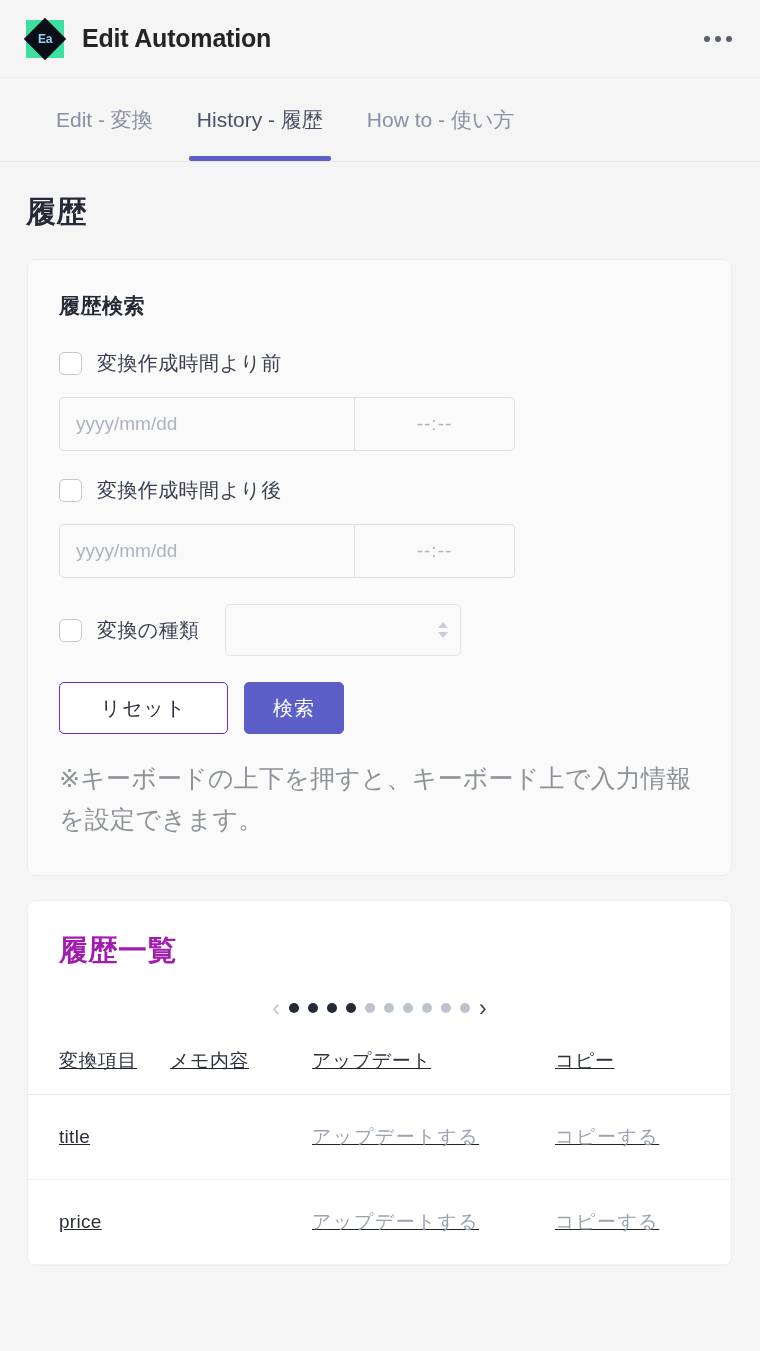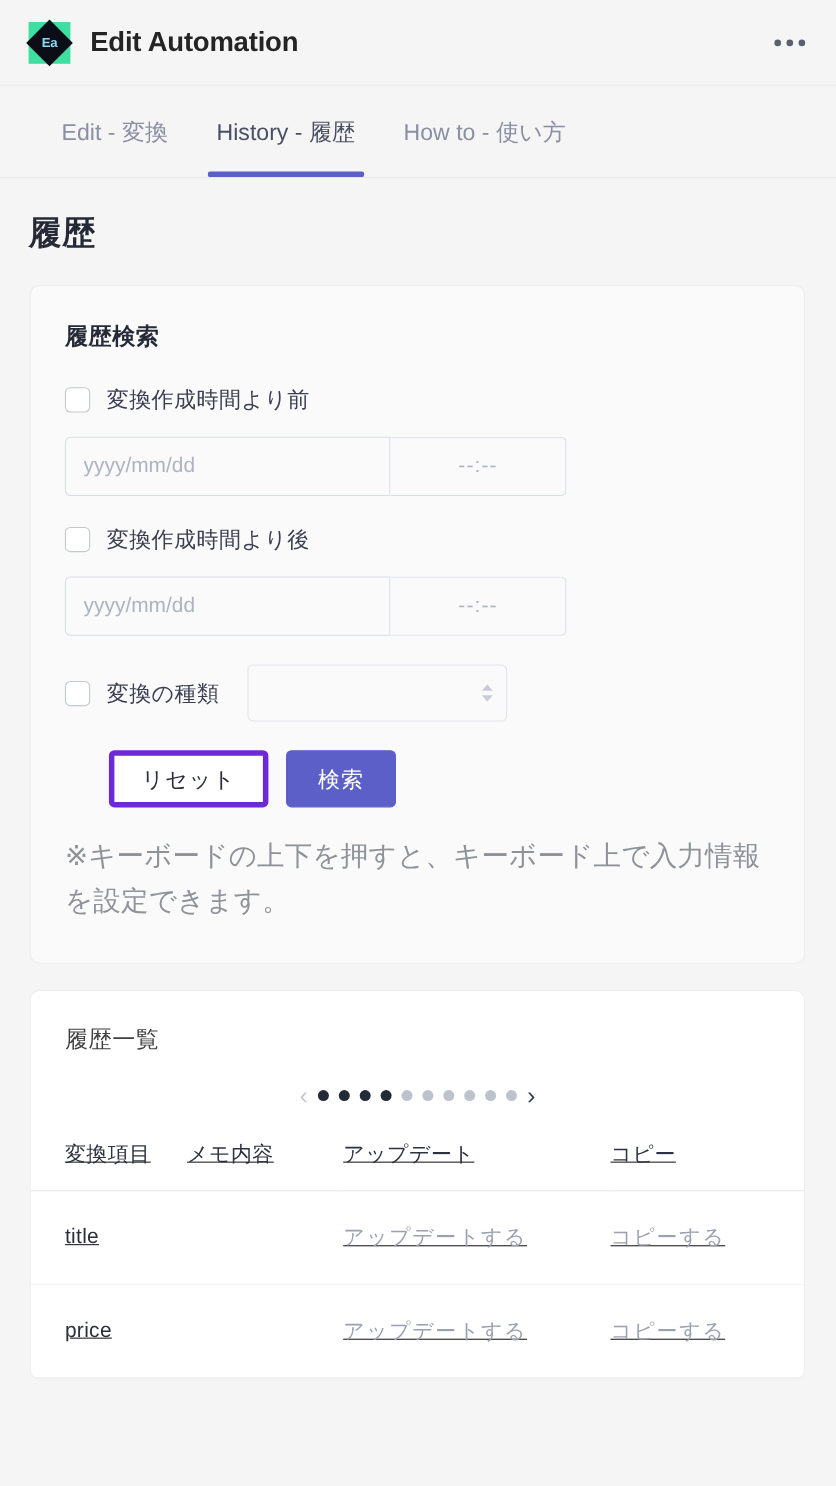--- a/index.html
+++ b/index.html
@@ -231,25 +231,24 @@
   .btn-row { display: flex; gap: 16px; margin-bottom: 24px; }
   .btn {
     font-size: 20px;
     font-family: inherit;
     height: 52px;
     border-radius: 5px;
     cursor: pointer;
     letter-spacing: 1px;
   }
   .btn-reset {
-    width: 145px;
+    width: 169px;
     background: #FFFFFF;
-    border: 5px solid #6d28d9;
+    border: 1px solid #6d28d9;
     color: #2B2F3A;
-    margin-left: 40px;
   }
   .btn-search {
     width: 100px;
     background: #5B5FC7;
     border: 1px solid #5B5FC7;
     color: #FFFFFF;
   }
 
   .note {
     font-size: 25px;
@@ -261,23 +260,23 @@
 
   
   .list-card {
     margin: 0 28px 0 27px;
     background: #FFFFFF;
     border: 1px solid #EDEDED;
     border-radius: 9px;
     overflow: hidden;
   }
   .list-title {
-    font-size: 21px;
-    font-weight: 400;
-    color: #404040;
+    font-size: 29px;
+    font-weight: 700;
+    color: #a21caf;
     padding: 30px 0 0 31px;
     letter-spacing: 0.5px;
   }
   .pager {
     display: flex;
     align-items: center;
     justify-content: center;
     gap: 9px;
     padding: 26px 0 18px 0;
   }

